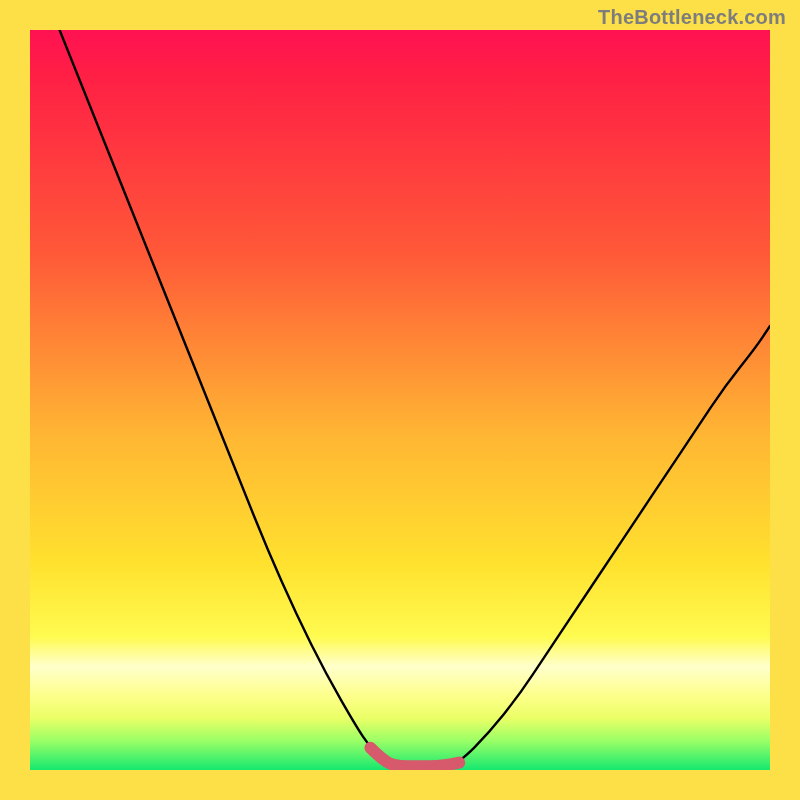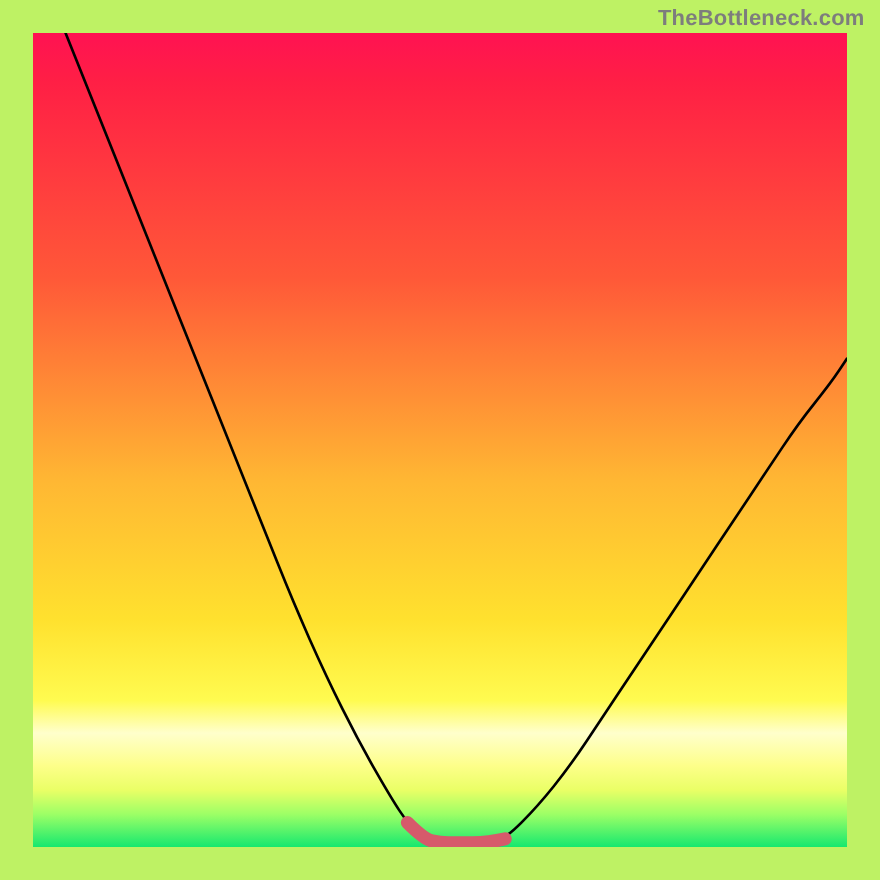--- a/index.html
+++ b/index.html
@@ -9,21 +9,21 @@
     height: 800px;
     background: #000;
     overflow: hidden;
     font-family: Arial, Helvetica, sans-serif;
   }
   .frame {
     position: absolute;
     left: 0; top: 0;
     width: 800px;
     height: 800px;
-    background: #bef264;
+    background: #fde047;
   }
   .plot-area {
     position: absolute;
     left: 30px;
     top: 30px;
     width: 740px;
     height: 740px;
     overflow: hidden;
   }
   .gradient {

